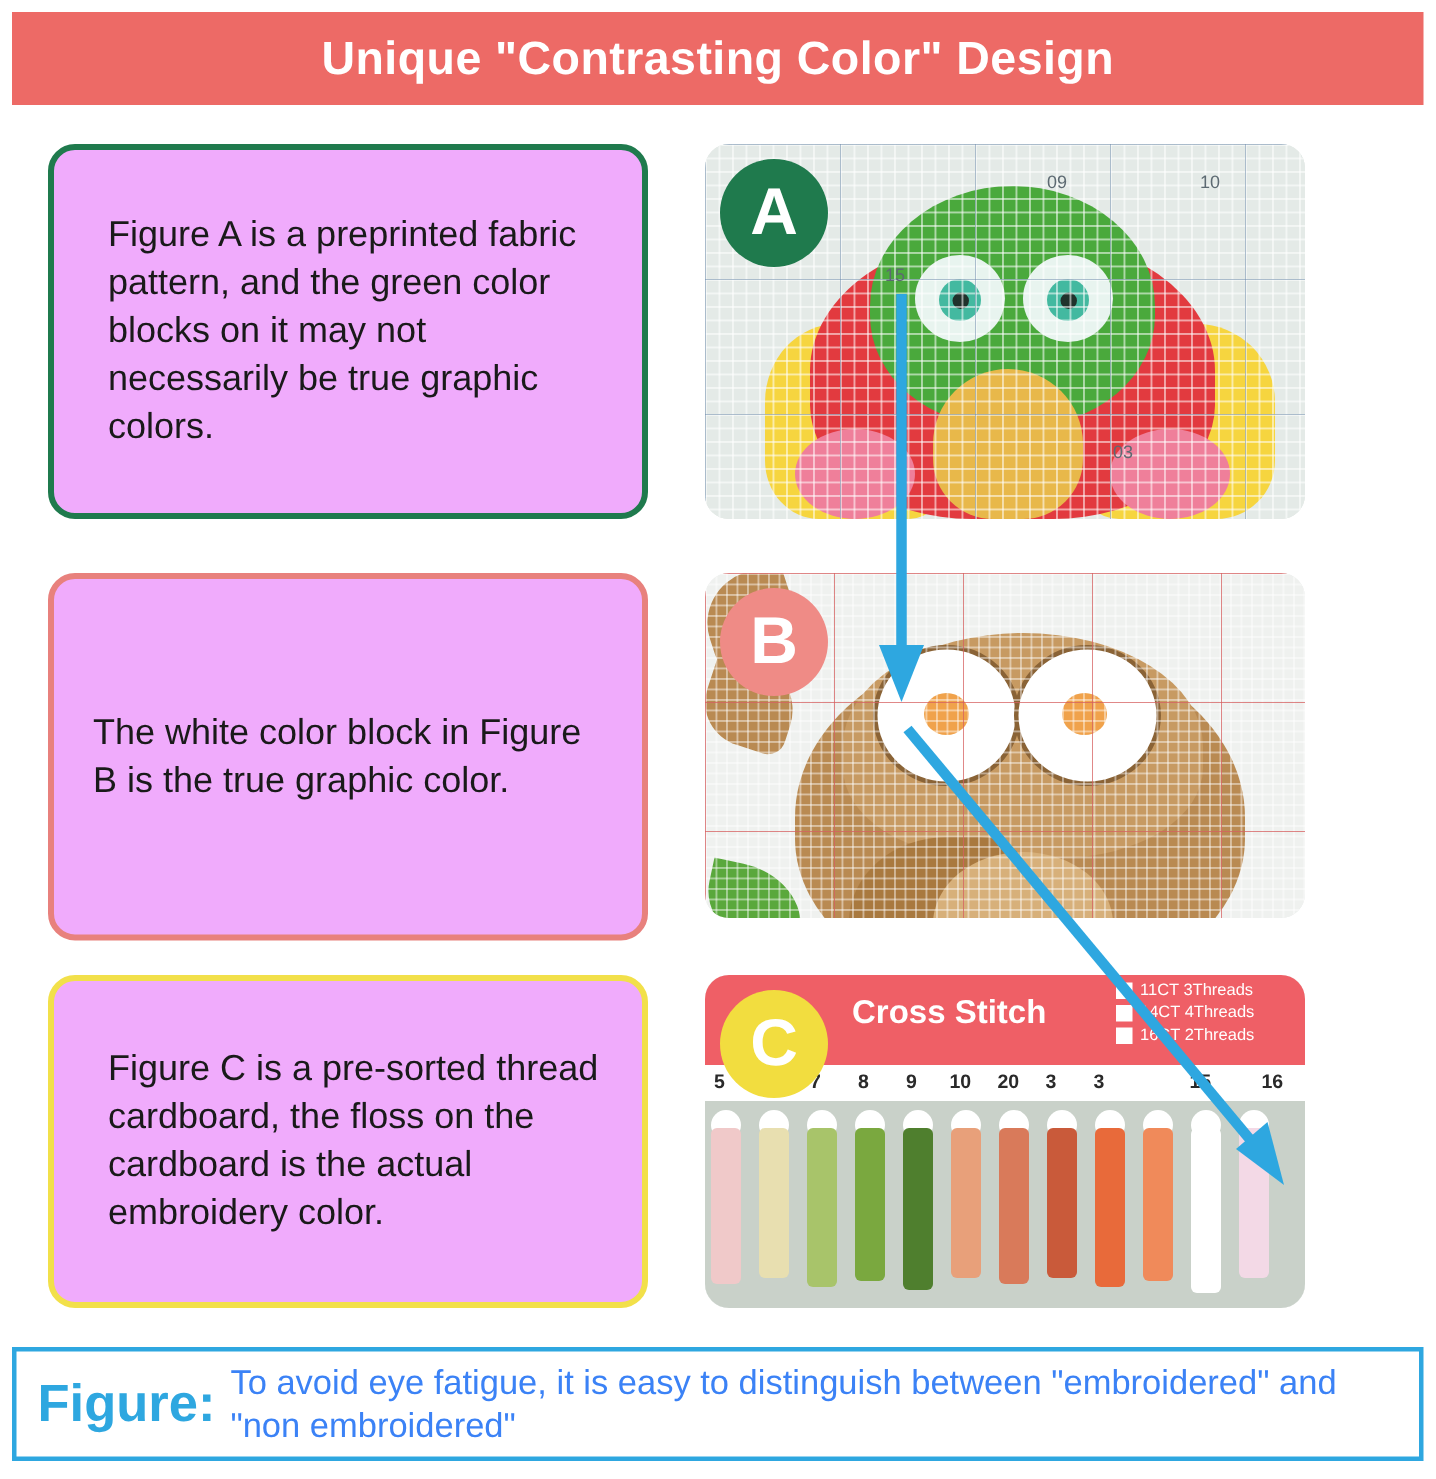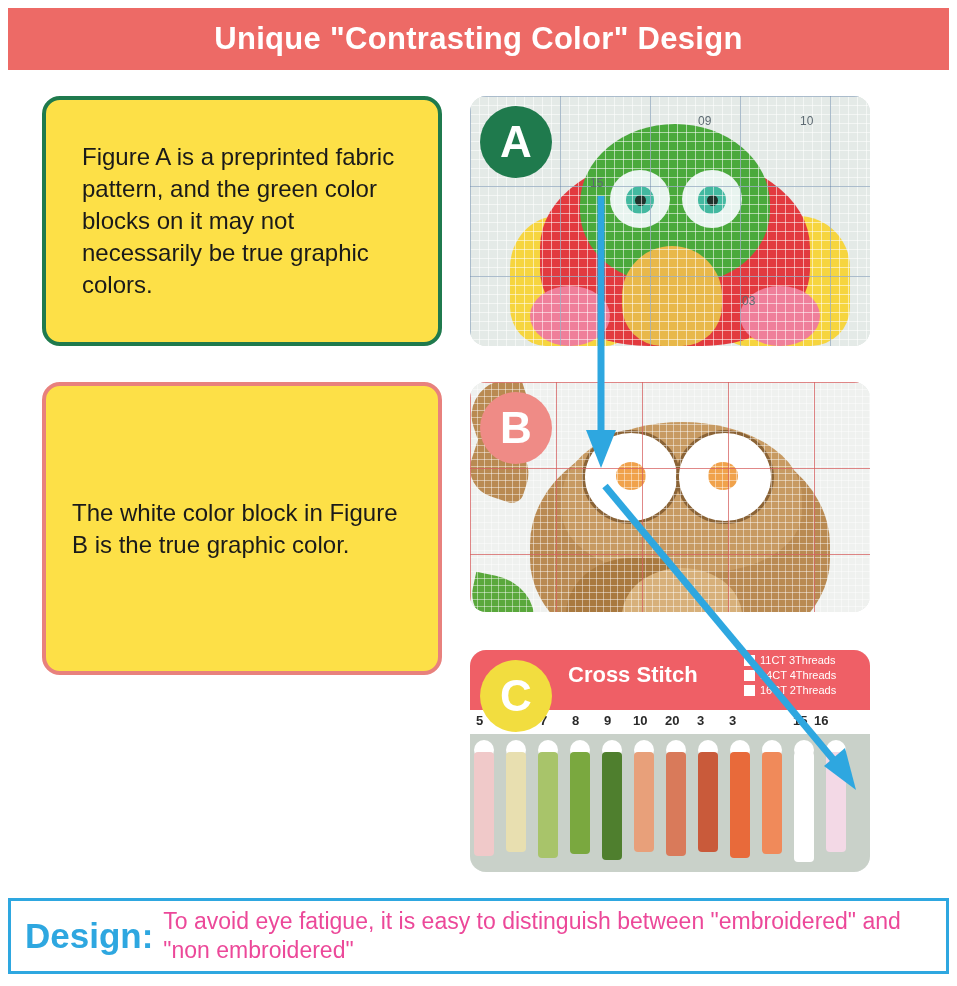--- a/index.html
+++ b/index.html
@@ -41,43 +41,43 @@
     left: 0;
     width: 957px;
   }
   #row-a { top: 96px; height: 258px; }
   #row-b { top: 382px; height: 238px; }
   #row-c { top: 650px; height: 230px; }
 
   
   .text-card {
     position: absolute;
-    left: 42px;
+    left: 32px;
     box-sizing: border-box;
-    background: #fde047;
+    background: #f0abfc;
     border-radius: 18px;
     display: flex;
     align-items: center;
     padding: 10px 26px;
   }
   .text-card p {
     margin: 0;
     font-size: 24px;
     line-height: 1.33;
     color: #1a1a1a;
   }
   #card-a {
     width: 400px;
     height: 250px;
     border: 4px solid #1f7a4d;
     top: 0;
   }
   #card-b {
     width: 400px;
-    height: 293px;
+    height: 245px;
     border: 4px solid #e8817d;
     top: 0;
   }
   #card-c {
     width: 400px;
     height: 222px;
     border: 4px solid #f2e04a;
     top: 0;
   }
   #card-a p { padding-left: 10px; }
@@ -233,21 +233,21 @@
     padding: 0 14px;
   }
   .effect-label {
     color: #2ea7e0;
     font-size: 35px;
     font-weight: bold;
     margin-right: 10px;
     white-space: nowrap;
   }
   .effect-text {
-    color: #ec4899;
+    color: #3b82f6;
     font-size: 23px;
     line-height: 1.24;
   }
 </style>
 </head>
 <body>
 
 <div class="header-bar">
   <div class="header-title">Unique "Contrasting Color" Design</div>
 </div>
@@ -312,20 +312,23 @@
       <div class="b-beak"></div>
       <div class="b-leaf"></div>
     </div>
     <div class="canvas-grid fine"></div>
     <div class="grid-bold red"></div>
     <div class="badge badge-b">B</div>
   </div>
 </div>
 
 <div class="row" id="row-c">
+  <div class="text-card" id="card-c">
+    <p>Figure C is a pre-sorted thread cardboard, the floss on the cardboard is the actual embroidery color.</p>
+  </div>
 
   <div class="figure" id="fig-c">
     <div class="art">
       <div class="c-topbar"></div>
       <div class="c-title">Cross Stitch</div>
       <div class="c-legend">
         <div class="c-legend-row">
           <span class="c-legend-sq"></span>
           <span class="c-legend-tx">11CT 3Threads</span>
         </div>
@@ -344,21 +347,21 @@
         <div class="c-num" style="left:38px;">6</div>
         <div class="c-num" style="left:70px;">7</div>
         <div class="c-num" style="left:102px;">8</div>
         <div class="c-num" style="left:134px;">9</div>
         <div class="c-num" style="left:163px;">10</div>
         <div class="c-num" style="left:195px;">20</div>
         <div class="c-num" style="left:227px;">3</div>
         <div class="c-num" style="left:259px;">3</div>
         <div class="c-num" style="left:291px;margin-top:24px;">14</div>
         <div class="c-num" style="left:323px;">15</div>
-        <div class="c-num" style="left:344px;text-align:center;">16</div>
+        <div class="c-num" style="left:371px;text-align:center;">16</div>
       </div>
 
       <div class="c-board">
         <div class="c-hole" style="left:4px;"></div>
         <div class="c-hole" style="left:36px;"></div>
         <div class="c-hole" style="left:68px;"></div>
         <div class="c-hole" style="left:100px;"></div>
         <div class="c-hole" style="left:132px;"></div>
         <div class="c-hole" style="left:164px;"></div>
         <div class="c-hole" style="left:196px;"></div>
@@ -389,15 +392,15 @@
 <svg class="arrow-layer" width="957" height="986" viewBox="0 0 957 986">
 
   <line x1="601" y1="196" x2="601" y2="432" stroke="#2ea7e0" stroke-width="7"></line>
   <polygon points="601,468 586,430 616,430" fill="#2ea7e0"></polygon>
 
   <line x1="605" y1="486" x2="842" y2="770" stroke="#2ea7e0" stroke-width="7"></line>
   <polygon points="856,790 824,766 845,748" fill="#2ea7e0"></polygon>
 </svg>
 
 <div class="effect-bar">
-  <div class="effect-label">Design:</div>
+  <div class="effect-label">Figure:</div>
   <div class="effect-text">To avoid eye fatigue, it is easy to distinguish between "embroidered" and "non embroidered"</div>
 </div>
 
 </body></html>

